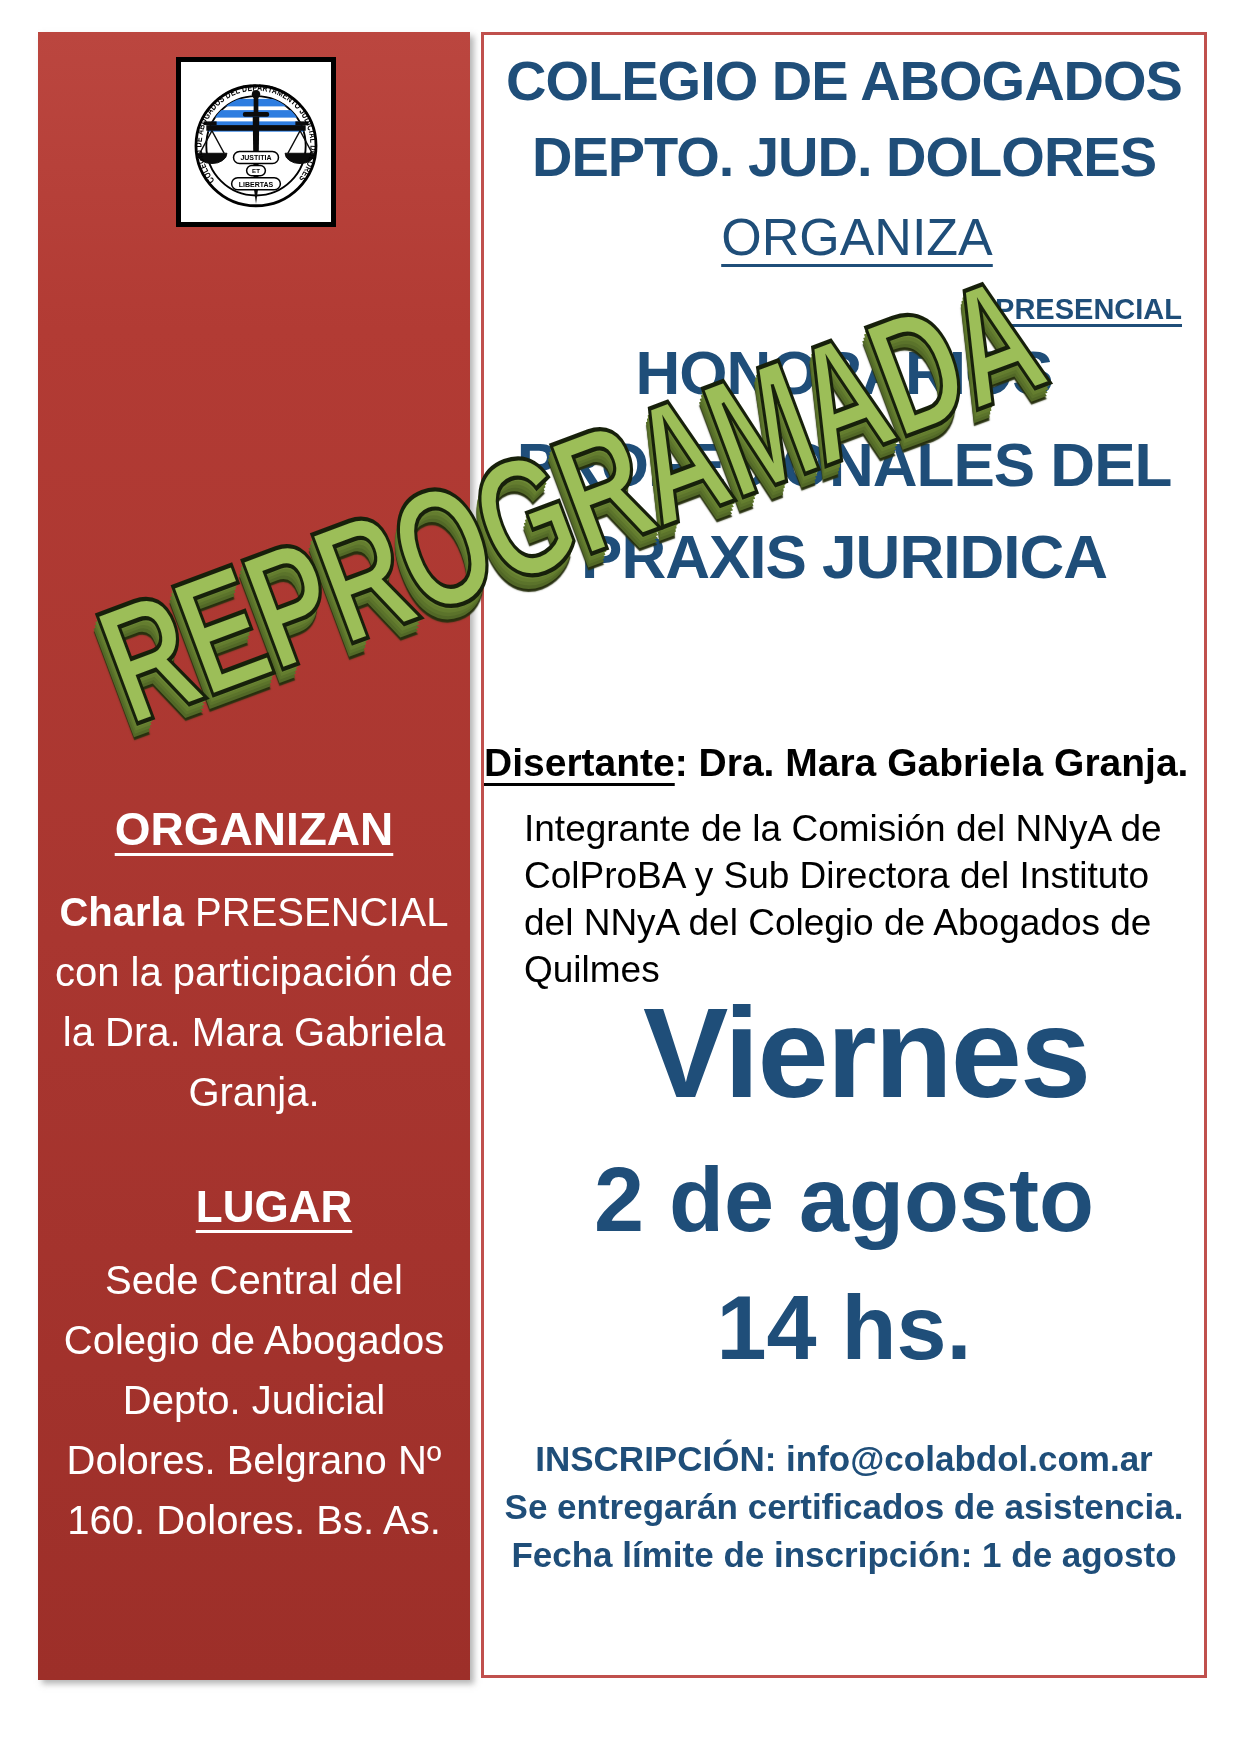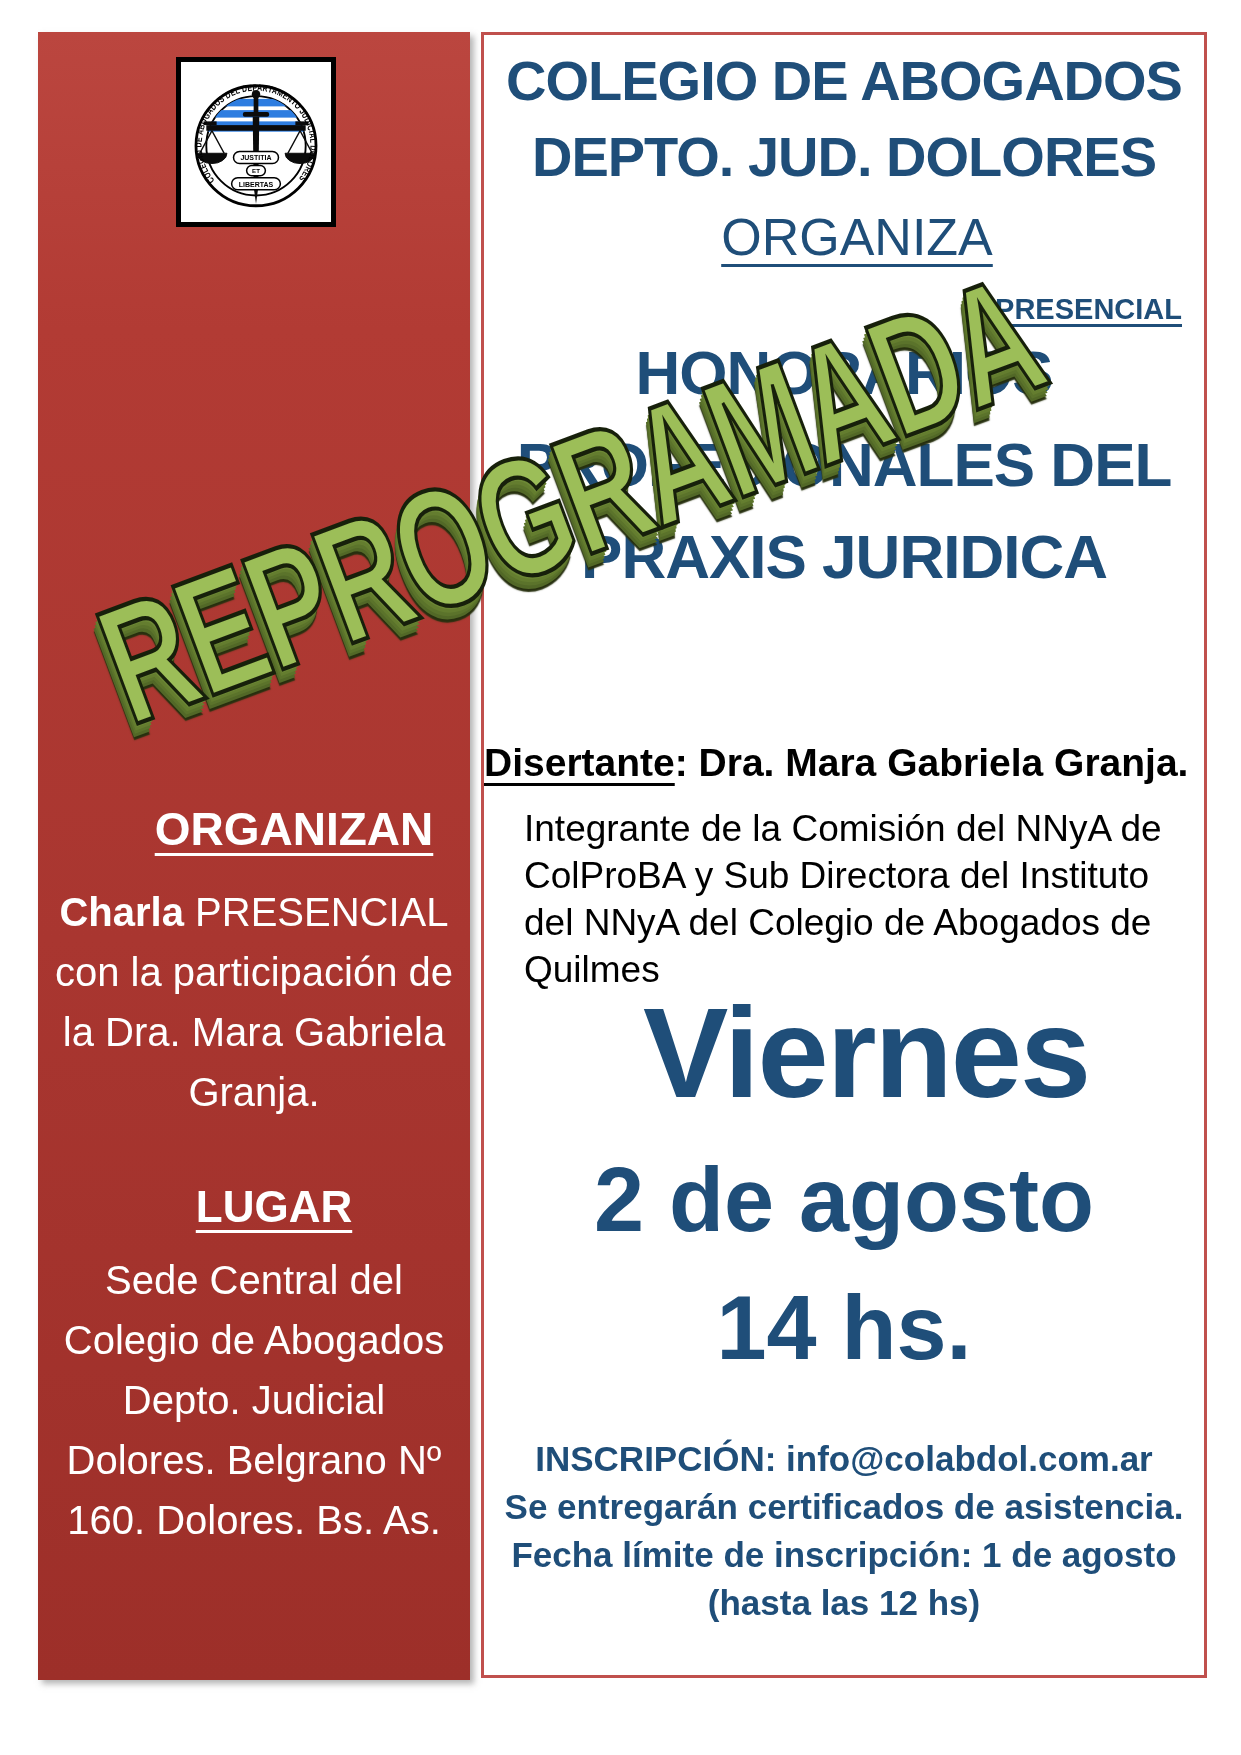--- a/index.html
+++ b/index.html
@@ -24,21 +24,21 @@
     font-size:41px;line-height:75px;font-weight:400;
   }
   .side-intro b,.side-par b{font-weight:700;}
   .side-heading{
     position:absolute;left:0;width:432px;font-size:46px;font-weight:700;
     text-decoration:underline;text-decoration-thickness:3px;text-underline-offset:8px;
   }
   .side-par{
     position:absolute;left:8px;width:416px;font-size:40px;line-height:60px;
   }
-  .h-organizan{top:770px;padding-left:40px;}
+  .h-organizan{top:770px;}
   .p-charla{top:850px;}
   .h-lugar{top:1150px;font-size:44px;margin-left:20px;}
   .p-lugar{top:1218px;}
   
   .panel{
     position:absolute;left:481px;top:32px;width:726px;height:1646px;
     border:3px solid #c0504d;box-sizing:border-box;background:#ffffff;
   }
   .blue{color:#1f4e79;}
   .panel-header{
@@ -184,19 +184,18 @@
   <div class="date-block blue">
     <div class="date-day">Viernes</div>
     <div class="date-date">2 de agosto</div>
     <div class="date-time">14 hs.</div>
   </div>
 
   <div class="panel-footer blue">
     <div>INSCRIPCIÓN: info@colabdol.com.ar</div>
     <div>Se entregarán certificados de asistencia.</div>
     <div>Fecha límite de inscripción: 1 de agosto</div>
-    <div>(hasta las 12 hs)</div>
   </div>
 </div>
 
 <div class="watermark">
   <span>REPROGRAMADA</span>
 </div>
 
 </body></html>

